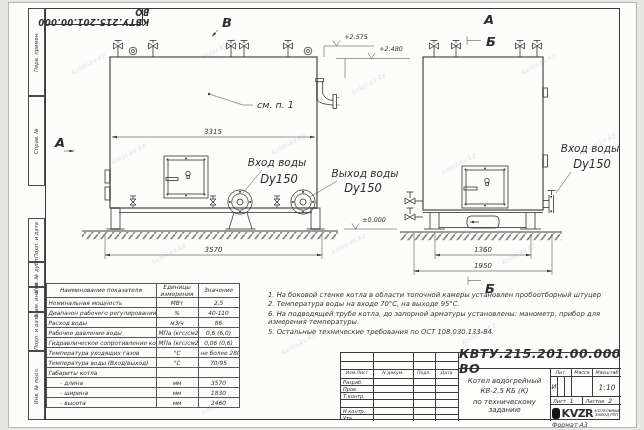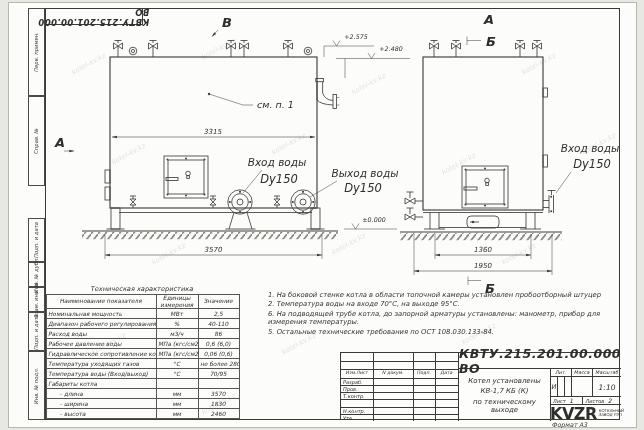--- a/index.html
+++ b/index.html
@@ -65,21 +65,21 @@
   .tbr{left:210px;top:16px;width:70px;height:52px;}
   .tbr .row1{position:absolute;top:0;left:0;width:70px;height:8px;display:flex;border-bottom:1px solid #3a3a3a;}
   .tbr .row1 div{font-style:italic;font-size:4.8px;display:flex;align-items:center;justify-content:center;}
   .tbr .row2{position:absolute;top:8px;left:0;width:70px;height:20px;border-bottom:1px solid #3a3a3a;}
   .tbr .row3{position:absolute;top:28px;left:0;width:70px;height:8px;border-bottom:1px solid #3a3a3a;
       display:flex;align-items:center;font-style:italic;font-size:5px;}
   .tbr .row4{position:absolute;top:36px;left:0;width:70px;height:16px;display:flex;
       align-items:center;justify-content:center;gap:2px;}
   .cellb{border-right:1px solid #3a3a3a;height:100%;}
   .logo-mark{width:8px;height:11px;background:#151515;border-radius:3px 3px 3px 3px;}
-  .brand{font-weight:bold;font-size:16px;letter-spacing:-.5px;font-style:normal;}
+  .brand{font-weight:bold;font-size:11px;letter-spacing:-.5px;font-style:normal;}
   .brand-sub{display:flex;flex-direction:column;font-size:3.9px;font-style:italic;line-height:1.15;color:#333;}
   .role{position:absolute;left:2px;font-style:italic;font-size:5px;}
   .revh{position:absolute;top:17px;font-style:italic;font-size:4.6px;text-align:center;}
   .format{position:absolute;left:552px;top:421px;font-style:italic;font-size:6.3px;color:#3a3a3a;}
 </style>
 </head>
 <body>
 
 <div class="stage">
   <div class="paper"></div>
@@ -368,21 +368,20 @@
       </g>
       <g>
         <line class="thin" x1="468" y1="276.5" x2="468" y2="285"></line>
         <line class="thin" x1="468" y1="280.5" x2="481" y2="280.5"></line>
         <text class="t-view" x="485" y="293">Б</text>
       </g>
     </g>
   </svg>
 
   <div class="spec">
-    <div class="spec-title">Техническая характеристика</div>
     <table class="spec-t">
       <colgroup>
           <col style="width:110px">
           <col style="width:42px">
           <col style="width:41px">
         </colgroup>
       <tbody>
           <tr>
         <th>Наименование показателя</th>
         <th>Единицы измерения</th>
@@ -476,23 +475,23 @@
 
     <div class="role" style="top:26px">Разраб.</div>
     <div class="role" style="top:33px">Пров.</div>
     <div class="role" style="top:40px">Т.контр.</div>
     <div class="role" style="top:55px">Н.контр.</div>
     <div class="role" style="top:62px">Утв.</div>
 
     <div class="abs tb-num">КВТУ.215.201.00.000  ВО</div>
 
     <div class="abs tb-name">
-      <span>Котел установлены</span>
-      <span>КВ-1,7  КБ  (К)</span>
-      <span>по техническому выходе</span>
+      <span>Котел водогрейный</span>
+      <span>КВ-2,5  КБ  (К)</span>
+      <span>по техническому заданию</span>
     </div>
 
     <div class="abs tbr">
       <div class="row1">
         <div class="cellb" style="width:21px">Лит.</div>
         <div class="cellb" style="width:21px">Масса</div>
         <div style="width:28px">Масштаб</div>
       </div>
       <div class="row2">
         <div class="abs cellb" style="left:0;top:0;width:7px;height:20px;display:flex;align-items:center;justify-content:center;font-style:italic;font-size:6.5px">И</div>

